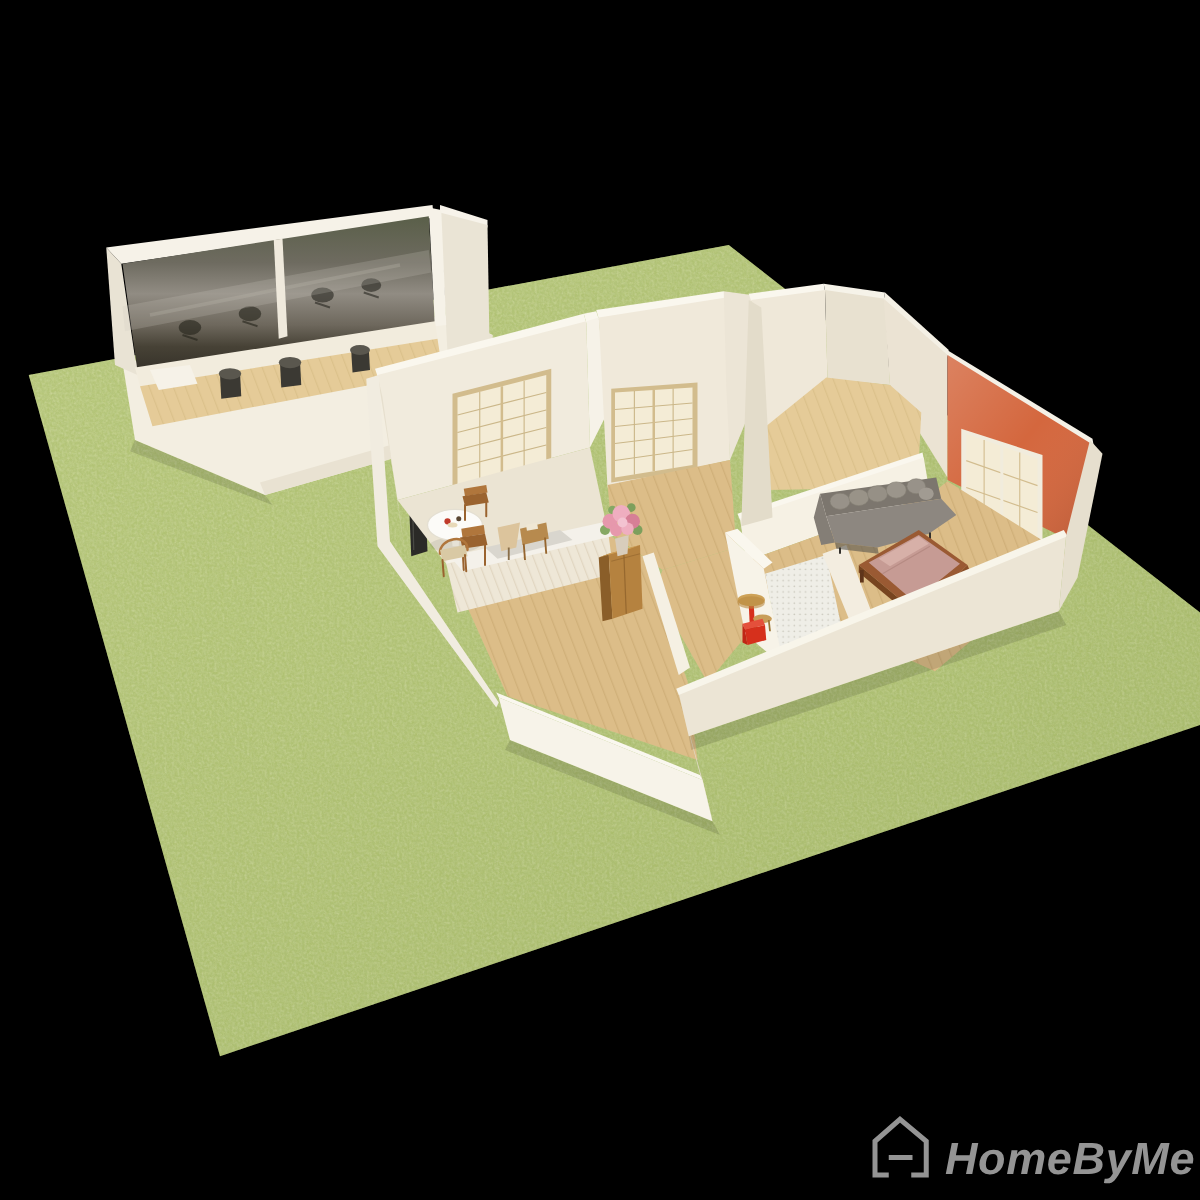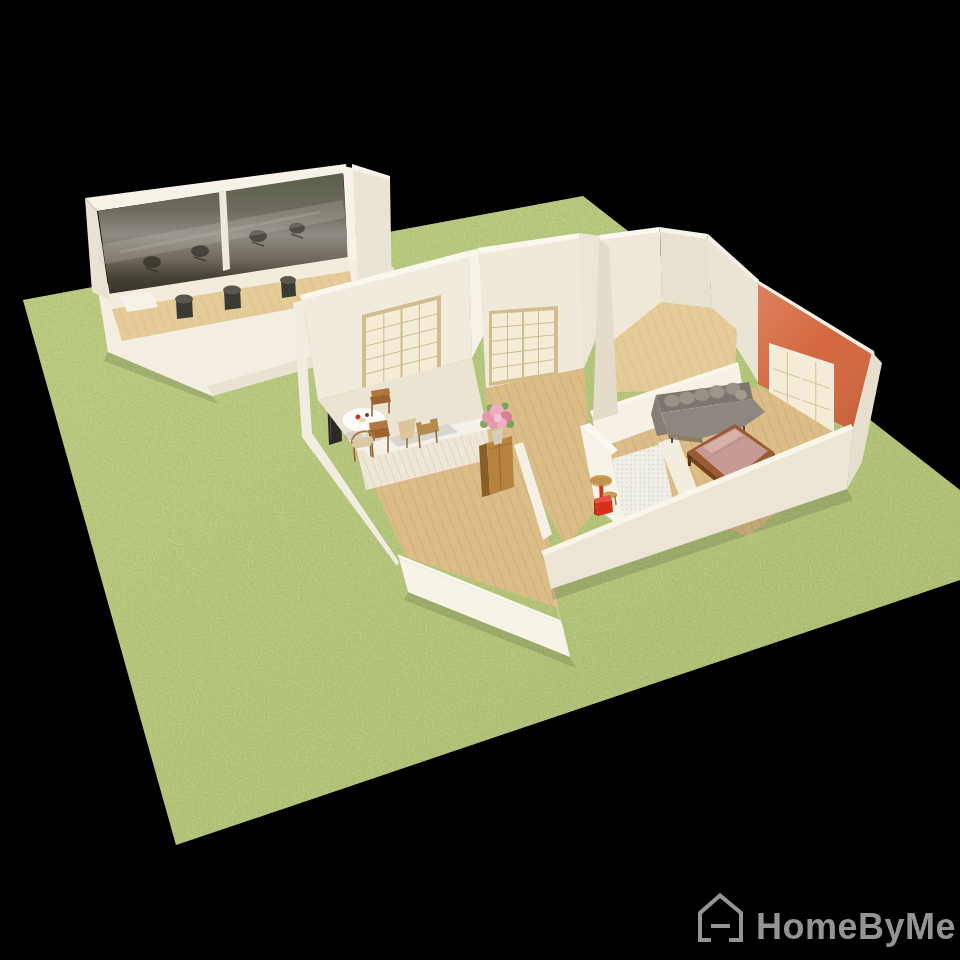--- a/index.html
+++ b/index.html
@@ -1,16 +1,16 @@
 <!DOCTYPE html>
 <html><head>
 <meta charset="utf-8">
 <style>
   html,body{margin:0;padding:0;background:#000;}
-  .stage{width:960px;height:960px;position:relative;overflow:hidden;background:#84cc16;}
+  .stage{width:960px;height:960px;position:relative;overflow:hidden;background:#84cc16;font-style:italic;}
   svg{display:block;}
   text{font-family:"Liberation Sans", sans-serif;}
 </style>
 </head>
 <body>
 
 <div class="stage">
 <svg width="960" height="960" viewBox="0 0 960 960">
   <defs>
     <filter id="grassNoiseDark" x="0" y="0" width="100%" height="100%">

